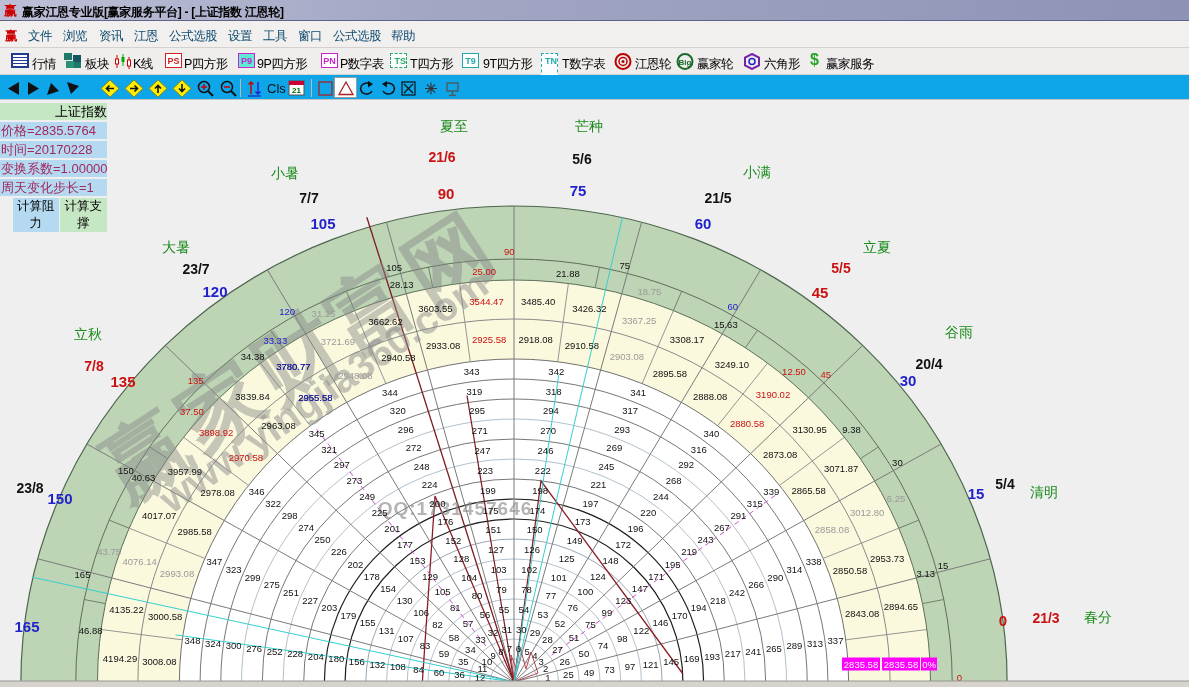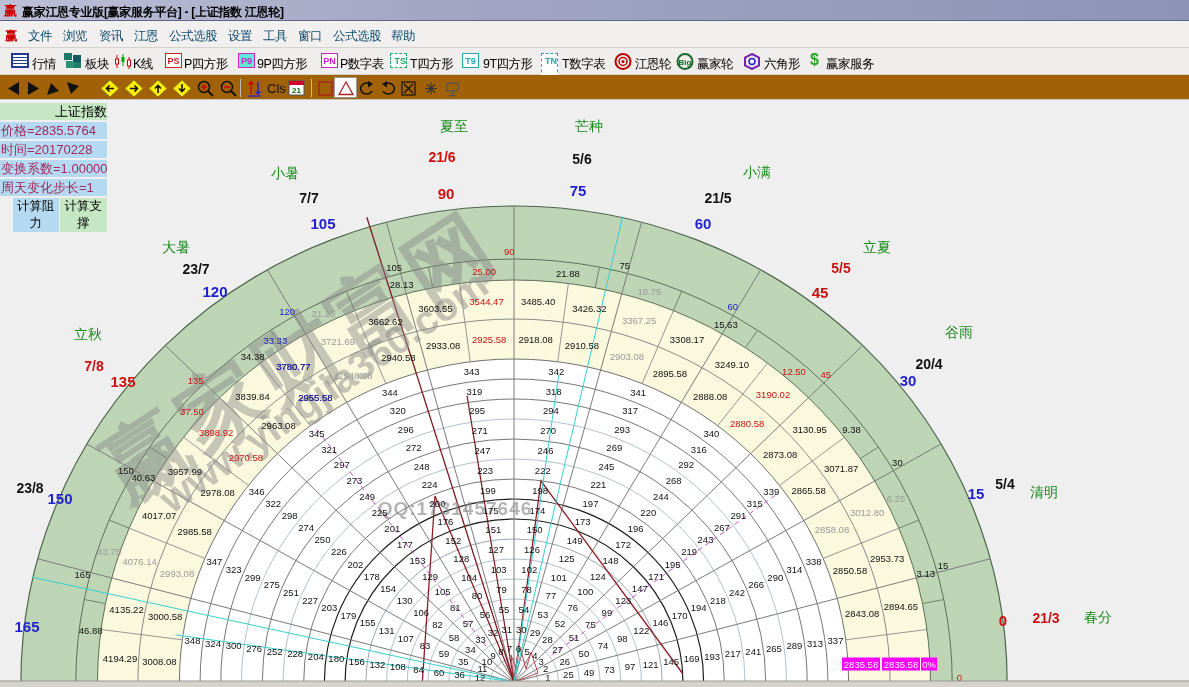--- a/index.html
+++ b/index.html
@@ -4,21 +4,21 @@
 * { margin:0; padding:0; box-sizing:border-box; }
 body { font-family:"Liberation Sans", sans-serif; width:1189px; height:687px; overflow:hidden; position:relative; background:#efeff0; }
 #chart { position:absolute; left:0; top:0; }
 .bar { position:absolute; left:0; width:1189px; }
 #title { top:0; height:21px; background:linear-gradient(90deg,#bcbfd6 0%,#a3a7c4 35%,#8e93b6 100%); border-bottom:1px solid #5f6487; }
 #title .txt { position:absolute; left:22px; top:4px; font-size:12px; color:#000; font-weight:bold; letter-spacing:-0.3px; }
 #logo { position:absolute; left:4px; top:3px; width:15px; height:15px; color:#c00; font-weight:bold; font-size:13px; line-height:15px; }
 #menu { top:21px; height:27px; background:#f2f0ef; border-bottom:1px solid #d4d1ce; }
 .mi { position:absolute; top:7px; font-size:12.5px; color:#0c4a6e; letter-spacing:-0.5px; }
 #tb1 { top:48px; height:27px; background:#f0eeed; border-bottom:1px solid #d4d1ce; }
-#tb2 { top:75px; height:25px; background:#a16207; border-bottom:1px solid #c8c5c2; }
+#tb2 { top:75px; height:25px; background:#0ea5e9; border-bottom:1px solid #c8c5c2; }
 .t1l { position:absolute; top:8px; font-size:12.5px; color:#000; letter-spacing:-0.5px; }
 .ic { position:absolute; top:5px; }
 .bic { position:absolute; }
 #panel { position:absolute; left:0; top:103px; width:107px; }
 .prow { width:107px; height:17px; margin-bottom:2px; color:#a02a5e; font-size:13px; line-height:17px; padding-left:1px; white-space:nowrap; overflow:hidden; }
 </style></head>
 <body>
 <svg id="chart" width="1189" height="687" viewBox="0 0 1189 687" font-family="Liberation Sans, sans-serif">
 <rect x="0" y="100" width="1189" height="587" fill="#efeff0"></rect>
 <ellipse cx="514.0" cy="682.0" rx="493.1" ry="476" fill="#bdd4b5" stroke="#4c664c" stroke-width="1.2"></ellipse>

